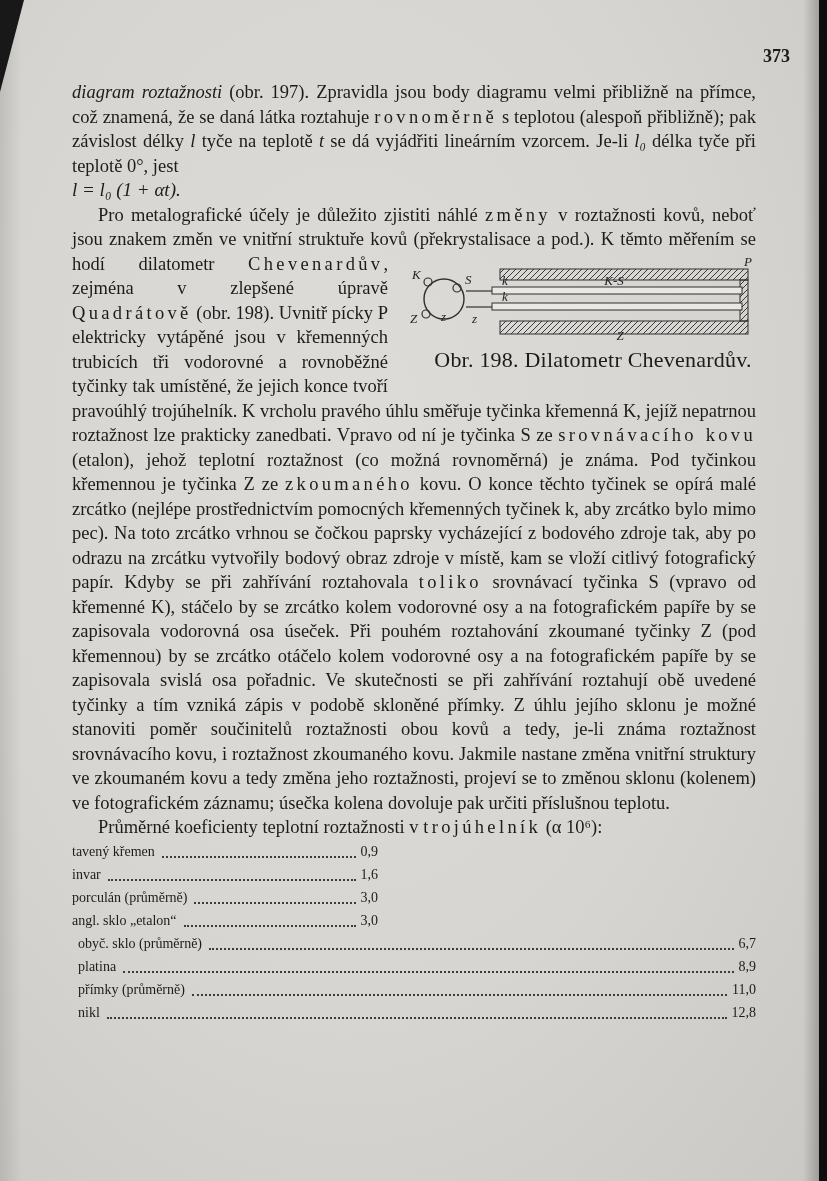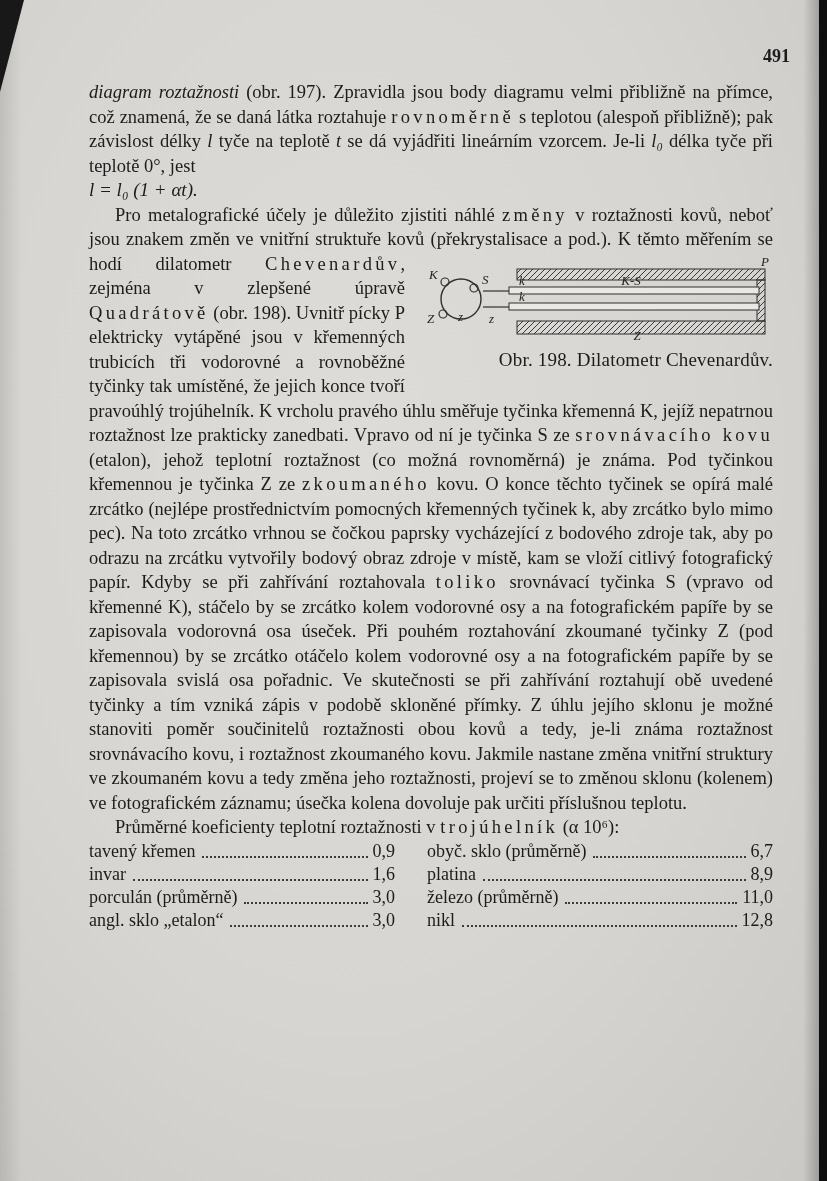--- a/index.html
+++ b/index.html
@@ -28,71 +28,71 @@
   .scan-corner-mark {
     position: absolute; left: 0; top: 0; width: 24px; height: 92px;
     background: #181818;
     clip-path: polygon(0 0, 100% 0, 0 100%);
   }
   .page-num {
     position: absolute; left: 72px; top: 46px; width: 718px;
     text-align: right; font-weight: bold; font-size: 18px;
   }
   .content {
-    position: absolute; left: 89px; top: 80px; width: 684px;
+    position: absolute; left: 72px; top: 80px; width: 684px;
     font-size: 18.5px; line-height: 24.5px;
     text-align: justify;
     hyphens: auto;
   }
   p.para { margin: 0; }
   p.indent { text-indent: 26px; }
   .it { font-style: italic; }
   .sp { letter-spacing: 0.18em; }
   .formula {
     text-align: left; font-style: italic;
     margin: 4px 0 4px 0; font-size: 19px;
     text-indent: 0;
   }
   .fig {
     float: right; width: 352px;
     margin: 3px 0 8px 16px;
     text-align: center;
   }
   .fig svg { display: block; margin: 0 auto; }
   .fig-caption {
-    display: block; font-size: 19px; line-height: 20px;
-    margin-top: 9px; letter-spacing: 0.01em; text-align: right;
+    display: block; font-size: 22px; line-height: 20px;
+    margin-top: 9px; letter-spacing: 0.01em; text-align: center;
   }
   .fig-label {
     font-family: "Liberation Serif", "DejaVu Serif", serif;
     font-style: italic; font-size: 13px; fill: #232323;
   }
   .coeff-heading { margin: 22px 0 10px 0; }
-  .coeff-table { display: flex; font-size: 18px; line-height: 23px; }
+  .coeff-table { display: flex; font-size: 14px; line-height: 23px; flex-direction: column; }
   .coeff-col-left  { width: 332px; padding-right: 26px; box-sizing: border-box; }
   .coeff-col-right { flex: 1; padding-left: 6px; box-sizing: border-box; font-family: Liberation Serif, serif; }
   .coeff-row { display: flex; align-items: flex-end; margin-bottom: 0; }
   .coeff-name { white-space: nowrap; }
   .coeff-val { white-space: nowrap; }
   .dots {
     flex: 1; min-width: 22px;
     border-bottom: 2px dotted #3b3b3b;
     margin: 0 5px 5px 7px;
   }
 </style>
 </head>
 <body>
 
 <div class="page">
   <div class="scan-left-shadow"></div>
   <div class="scan-corner-mark"></div>
   <div class="scan-right-shadow"></div>
   <div class="scan-right-strip"></div>
 
-  <div class="page-num">491</div>
+  <div class="page-num">373</div>
 
   <div class="content">
 
     <p class="para"><span class="it">diagram roztažnosti</span><span> (obr. 197). Zpravidla jsou body diagramu velmi přibližně na přímce, což znamená, že se daná látka roztahuje </span><span class="sp">rovnoměrně</span><span> s teplotou (alespoň přibližně); pak závislost délky </span><span class="it">l</span><span> tyče na teplotě </span><span class="it">t</span><span> se dá vyjádřiti lineárním vzorcem. Je-li </span><span class="it">l₀</span><span> délka tyče při teplotě 0°, jest</span></p>
 
     <p class="para formula">l = l₀ (1 + αt).</p>
 
 
     <p class="para indent"><span>Pro metalografické účely je důležito zjistiti náhlé </span><span class="sp">změny</span><span> v roztažnosti kovů, neboť jsou znakem změn ve vnitřní struktuře kovů (překrystalisace a pod.). K těmto měřením se hodí dilatometr </span><span class="fig">
           <svg width="352" height="86" viewBox="0 0 352 86">
@@ -160,21 +160,21 @@
           <span class="coeff-name">obyč. sklo (průměrně)</span>
           <span class="dots"></span>
           <span class="coeff-val">6,7</span>
         </div>
         <div class="coeff-row">
           <span class="coeff-name">platina</span>
           <span class="dots"></span>
           <span class="coeff-val">8,9</span>
         </div>
         <div class="coeff-row">
-          <span class="coeff-name">železo (průměrně)</span>
+          <span class="coeff-name">přímky (průměrně)</span>
           <span class="dots"></span>
           <span class="coeff-val">11,0</span>
         </div>
         <div class="coeff-row">
           <span class="coeff-name">nikl</span>
           <span class="dots"></span>
           <span class="coeff-val">12,8</span>
         </div>
       </div>
     </div>

